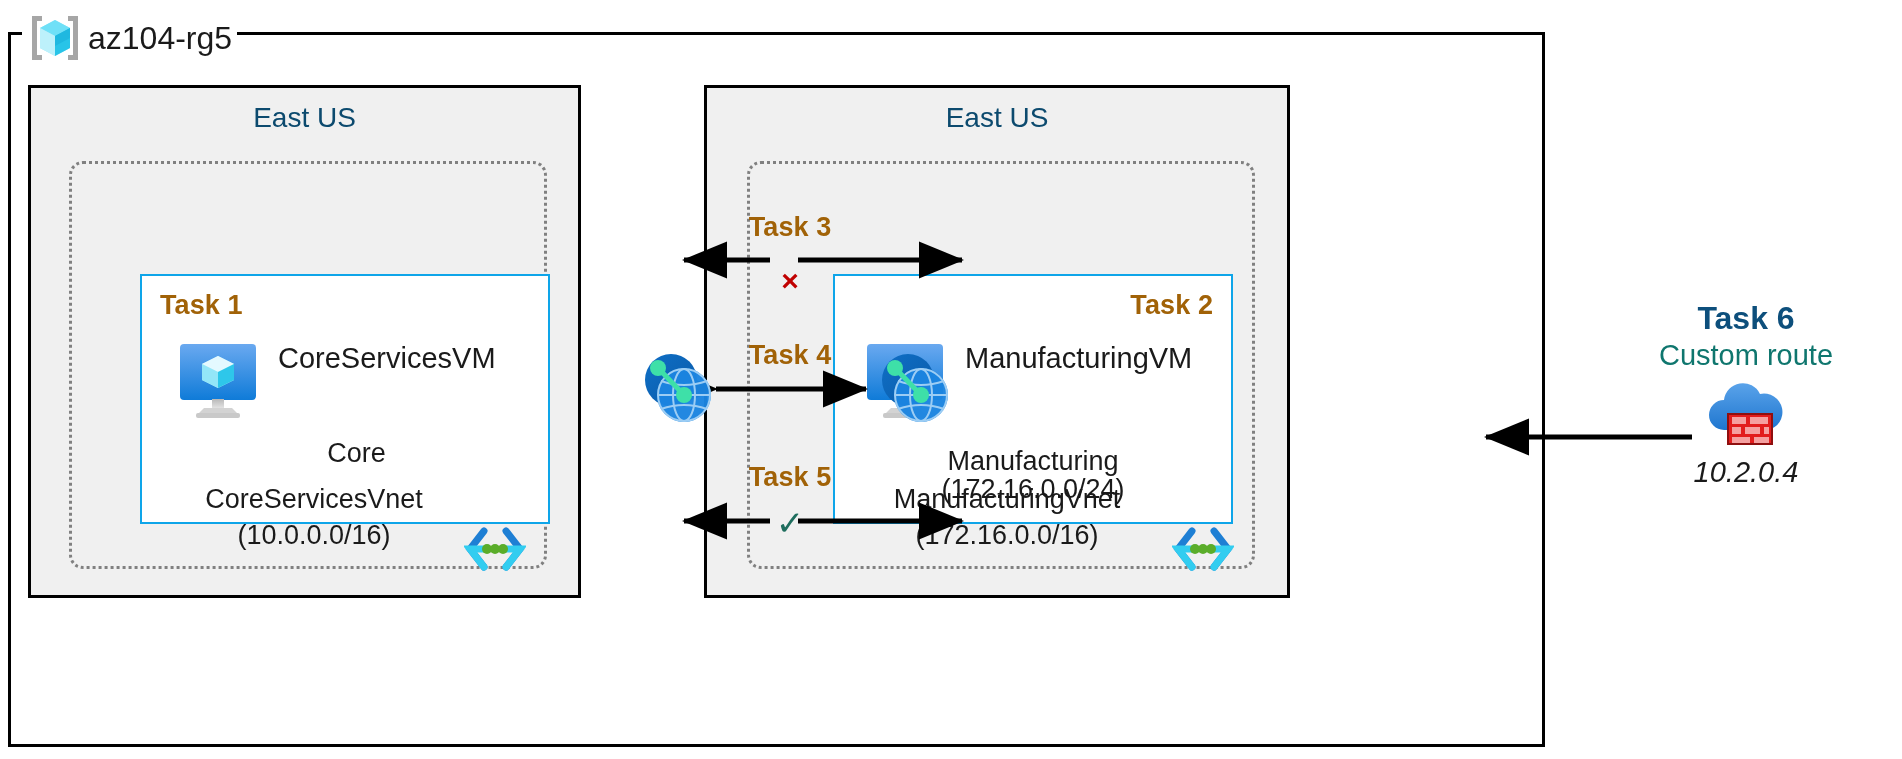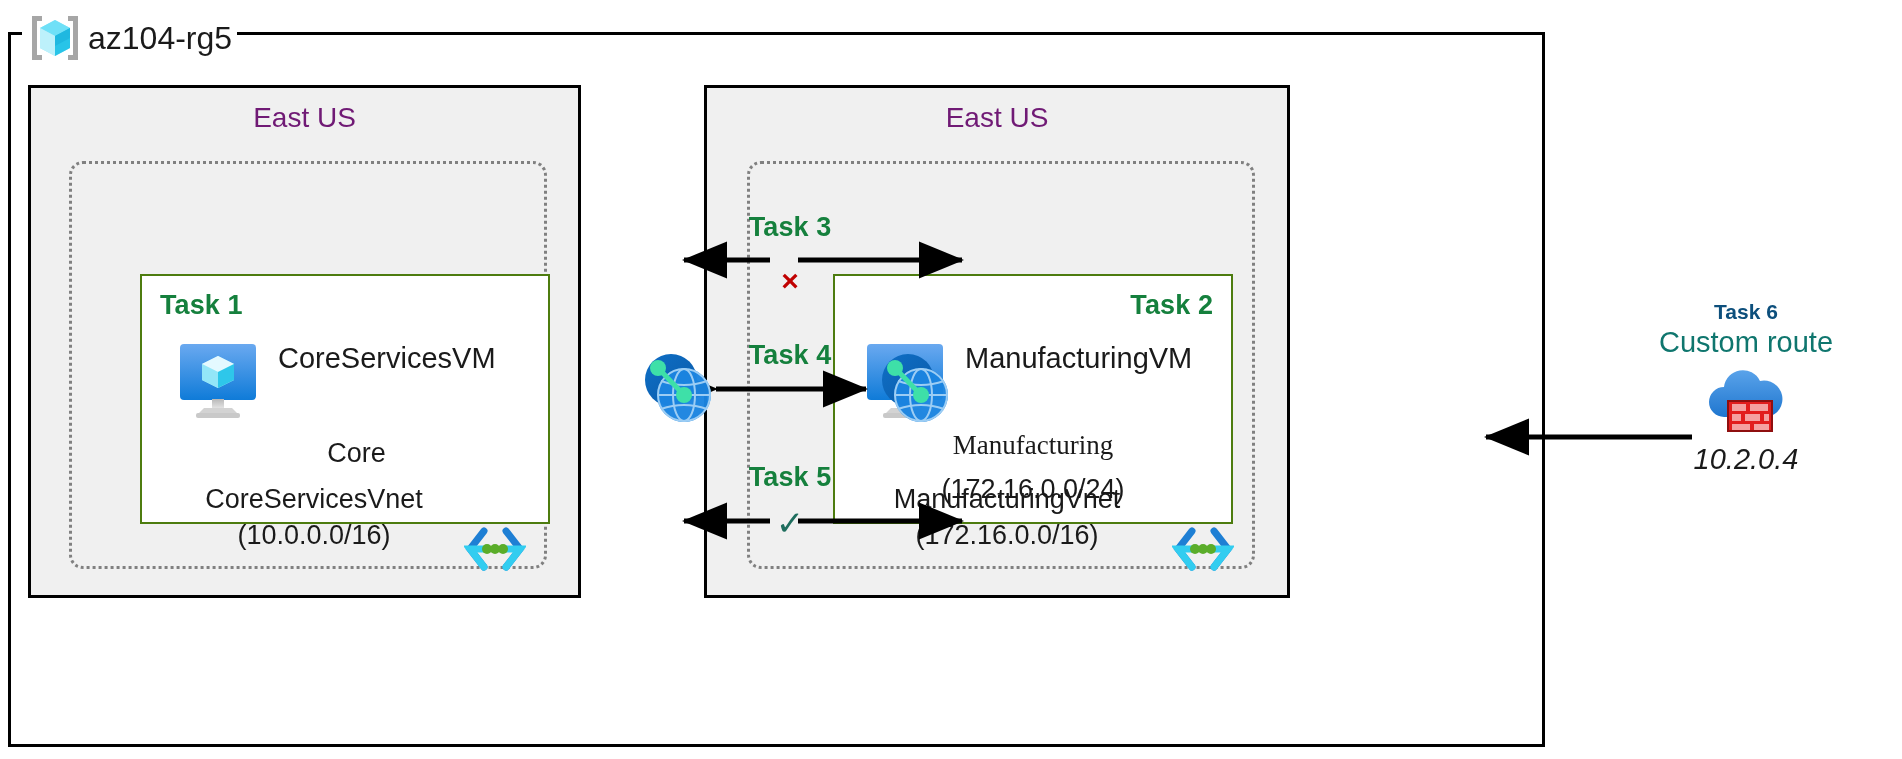--- a/index.html
+++ b/index.html
@@ -16,41 +16,41 @@
   .rg-icon{position:absolute;left:26px;top:12px;width:58px;height:52px;}
   .rg-title{position:absolute;left:88px;top:16px;font-size:32px;color:#1a1a1a;
             line-height:44px;white-space:nowrap;}
 
   
   .region{position:absolute;background:#f0f0f0;border:3px solid #000;
           box-sizing:border-box;}
   .region-left{left:28px;top:85px;width:553px;height:513px;}
   .region-right{left:704px;top:85px;width:586px;height:513px;}
   .region-title{position:absolute;top:14px;left:0;right:0;text-align:center;
-          font-size:28px;color:#701a75;}
+          font-size:28px;color:#0c4a6e;}
 
   
   .vnet{position:absolute;border:3px dotted #808080;border-radius:14px;
         box-sizing:border-box;background:transparent;}
   .vnet-left{left:38px;top:73px;width:478px;height:408px;}
   .vnet-right{left:40px;top:73px;width:508px;height:408px;}
   .vnet-name{position:absolute;left:12px;right:0;text-align:center;font-size:27px;
         color:#1a1a1a;line-height:1.33;margin-top:36px;}
   .vnet-icon{position:absolute;width:62px;height:44px;}
 
   
-  .subnet{position:absolute;background:#ffffff;border:2px solid #4d7c0f;
+  .subnet{position:absolute;background:#ffffff;border:2px solid #0ea5e9;
         box-sizing:border-box;}
   .subnet-left{left:68px;top:110px;width:410px;height:250px;}
   .subnet-right{left:83px;top:110px;width:400px;height:250px;}
   .subnet-name{position:absolute;left:0;right:0;text-align:center;font-size:27px;
         color:#1a1a1a;line-height:1.33;}
 
   
-  .task{font-weight:bold;color:#15803d;font-size:27px;letter-spacing:.1px;
+  .task{font-weight:bold;color:#a16207;font-size:27px;letter-spacing:.1px;
         white-space:nowrap;}
   .task-inbox{position:absolute;}
 
   
   .vm-row{position:absolute;display:flex;align-items:flex-start;}
   .vm-icon{width:84px;height:78px;flex:0 0 auto;}
   .vm-name{font-size:29px;color:#1a1a1a;white-space:nowrap;margin-left:18px;}
 
   
   .mid-task{position:absolute;text-align:center;width:200px;}
@@ -61,21 +61,21 @@
 
   
   .peer-icon{position:absolute;width:76px;height:76px;}
 
   
   #arrows{position:absolute;left:0;top:0;width:1902px;height:759px;
         pointer-events:none;}
 
   
   .t6{position:absolute;left:1596px;top:300px;width:300px;text-align:center;}
-  .t6-title{font-weight:bold;color:#0d4f7c;font-size:21px;}
+  .t6-title{font-weight:bold;color:#0d4f7c;font-size:32px;}
   .t6-sub{font-size:29px;color:#0f766e;margin-top:2px;}
   .fw-icon{width:96px;height:78px;margin-top:8px;}
   .t6-ip{font-size:29px;color:#1a1a1a;margin-top:2px;font-style:italic;}
 </style>
 </head>
 <body>
 
 <div id="stage">
 
   <div class="rg-frame"></div>
@@ -176,21 +176,21 @@
               <rect x="20" y="71" width="44" height="5" rx="2" fill="#c9c9c9"></rect>
               <polygon points="42,14 58,22 58,38 42,46 26,38 26,22" fill="#bdf1fb"></polygon>
               <polygon points="42,14 58,22 42,30 26,22" fill="#e4f9ff"></polygon>
               <polygon points="42,30 58,22 58,38 42,46" fill="#2ec7ea"></polygon>
               <polygon points="42,30 26,22 26,38 42,46" fill="#93e6f8"></polygon>
             </svg>
           </span>
           <span class="vm-name">ManufacturingVM</span>
         </div>
 
-        <div class="subnet-name" style="top:152px;font-family:Liberation Serif, serif;">Manufacturing</div>
+        <div class="subnet-name" style="top:168px;">Manufacturing</div>
         <div class="subnet-name" style="top:196px;">(172.16.0.0/24)</div>
       </div>
 
       <div class="vnet-name" style="top:282px;">ManufacturingVnet</div>
       <div class="vnet-name" style="top:318px;">(172.16.0.0/16)</div>
 
       <span class="vnet-icon" style="left:422px;top:363px;">
         <svg viewBox="0 0 62 44" width="62" height="44">
           <path d="M20 4 L6 22 L20 40" stroke="#1e7fd4" stroke-width="7" fill="none" stroke-linecap="round"></path>
           <path d="M20 22 L6 22 L20 40" stroke="#32cdf0" stroke-width="7" fill="none" stroke-linecap="round"></path>

